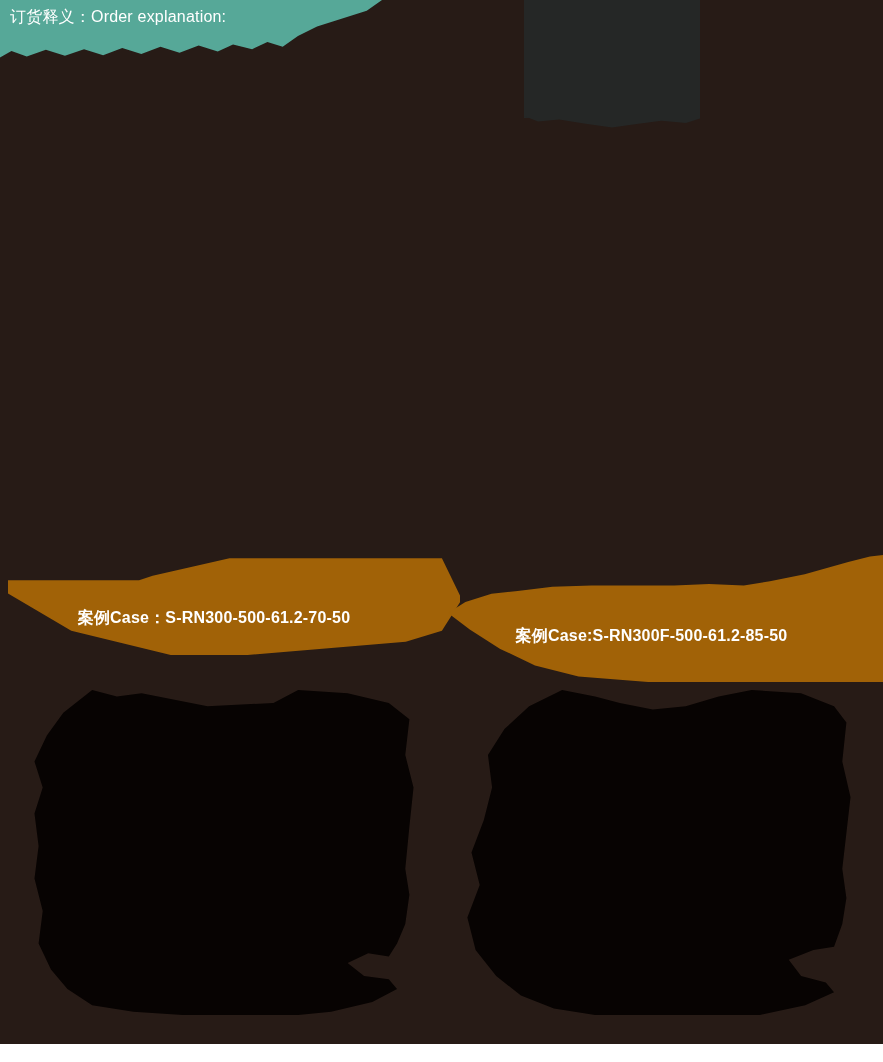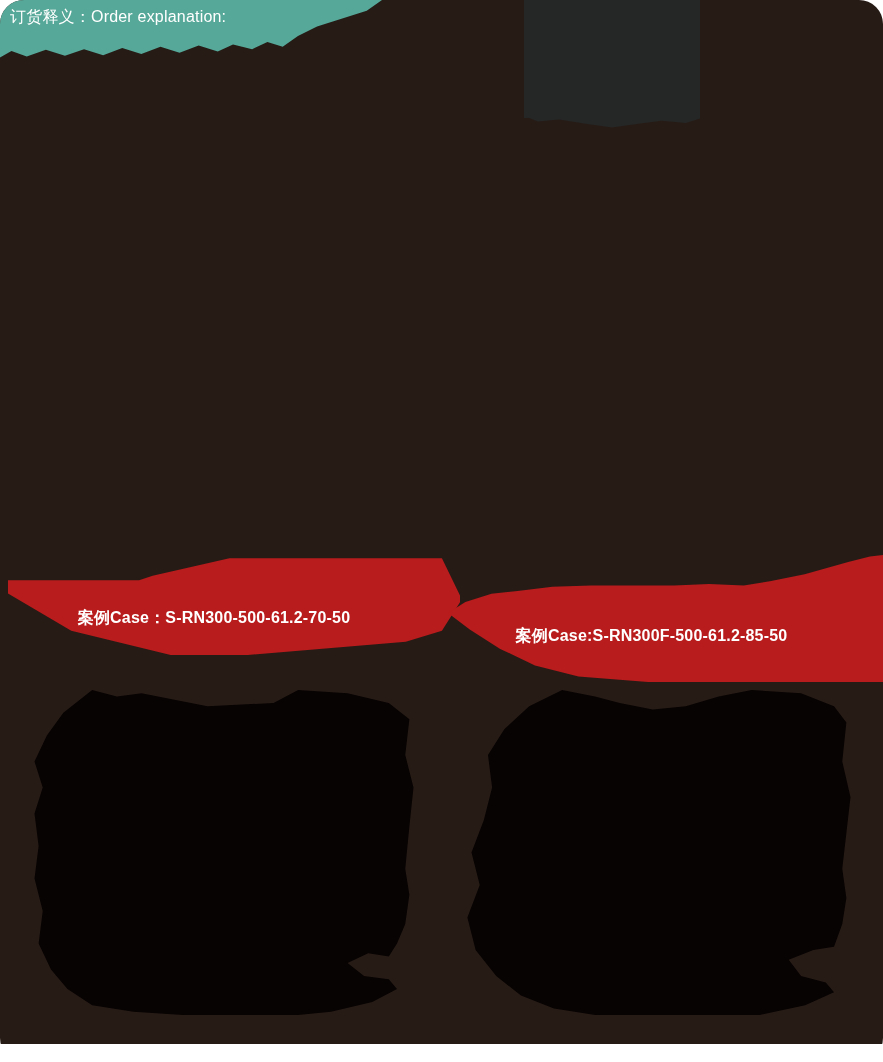--- a/index.html
+++ b/index.html
@@ -9,21 +9,20 @@
   }
   body {
     font-family: "Liberation Sans", "DejaVu Sans", sans-serif;
   }
   #page {
     position: relative;
     width: 883px;
     height: 1062px;
     overflow: hidden;
     background: #ffffff;
-    border-radius: 24px;
   }
   
   .backdrop {
     position: absolute;
     left: 0;
     top: 0;
     width: 883px;
     height: 1044px;
     background: #271b16;
   }
@@ -71,21 +70,21 @@
     font-size: 16px;
     line-height: 20px;
     letter-spacing: 0.2px;
     white-space: nowrap;
   }
 
   
   .case-banner {
     position: absolute;
     height: 110px;
-    background: #b91c1c;
+    background: #a16207;
     display: flex;
     align-items: flex-end;
     justify-content: center;
   }
   .case-banner .case-label {
     position: relative;
     color: #ffffff;
     font-size: 16px;
     line-height: 20px;
     letter-spacing: 0.2px;

